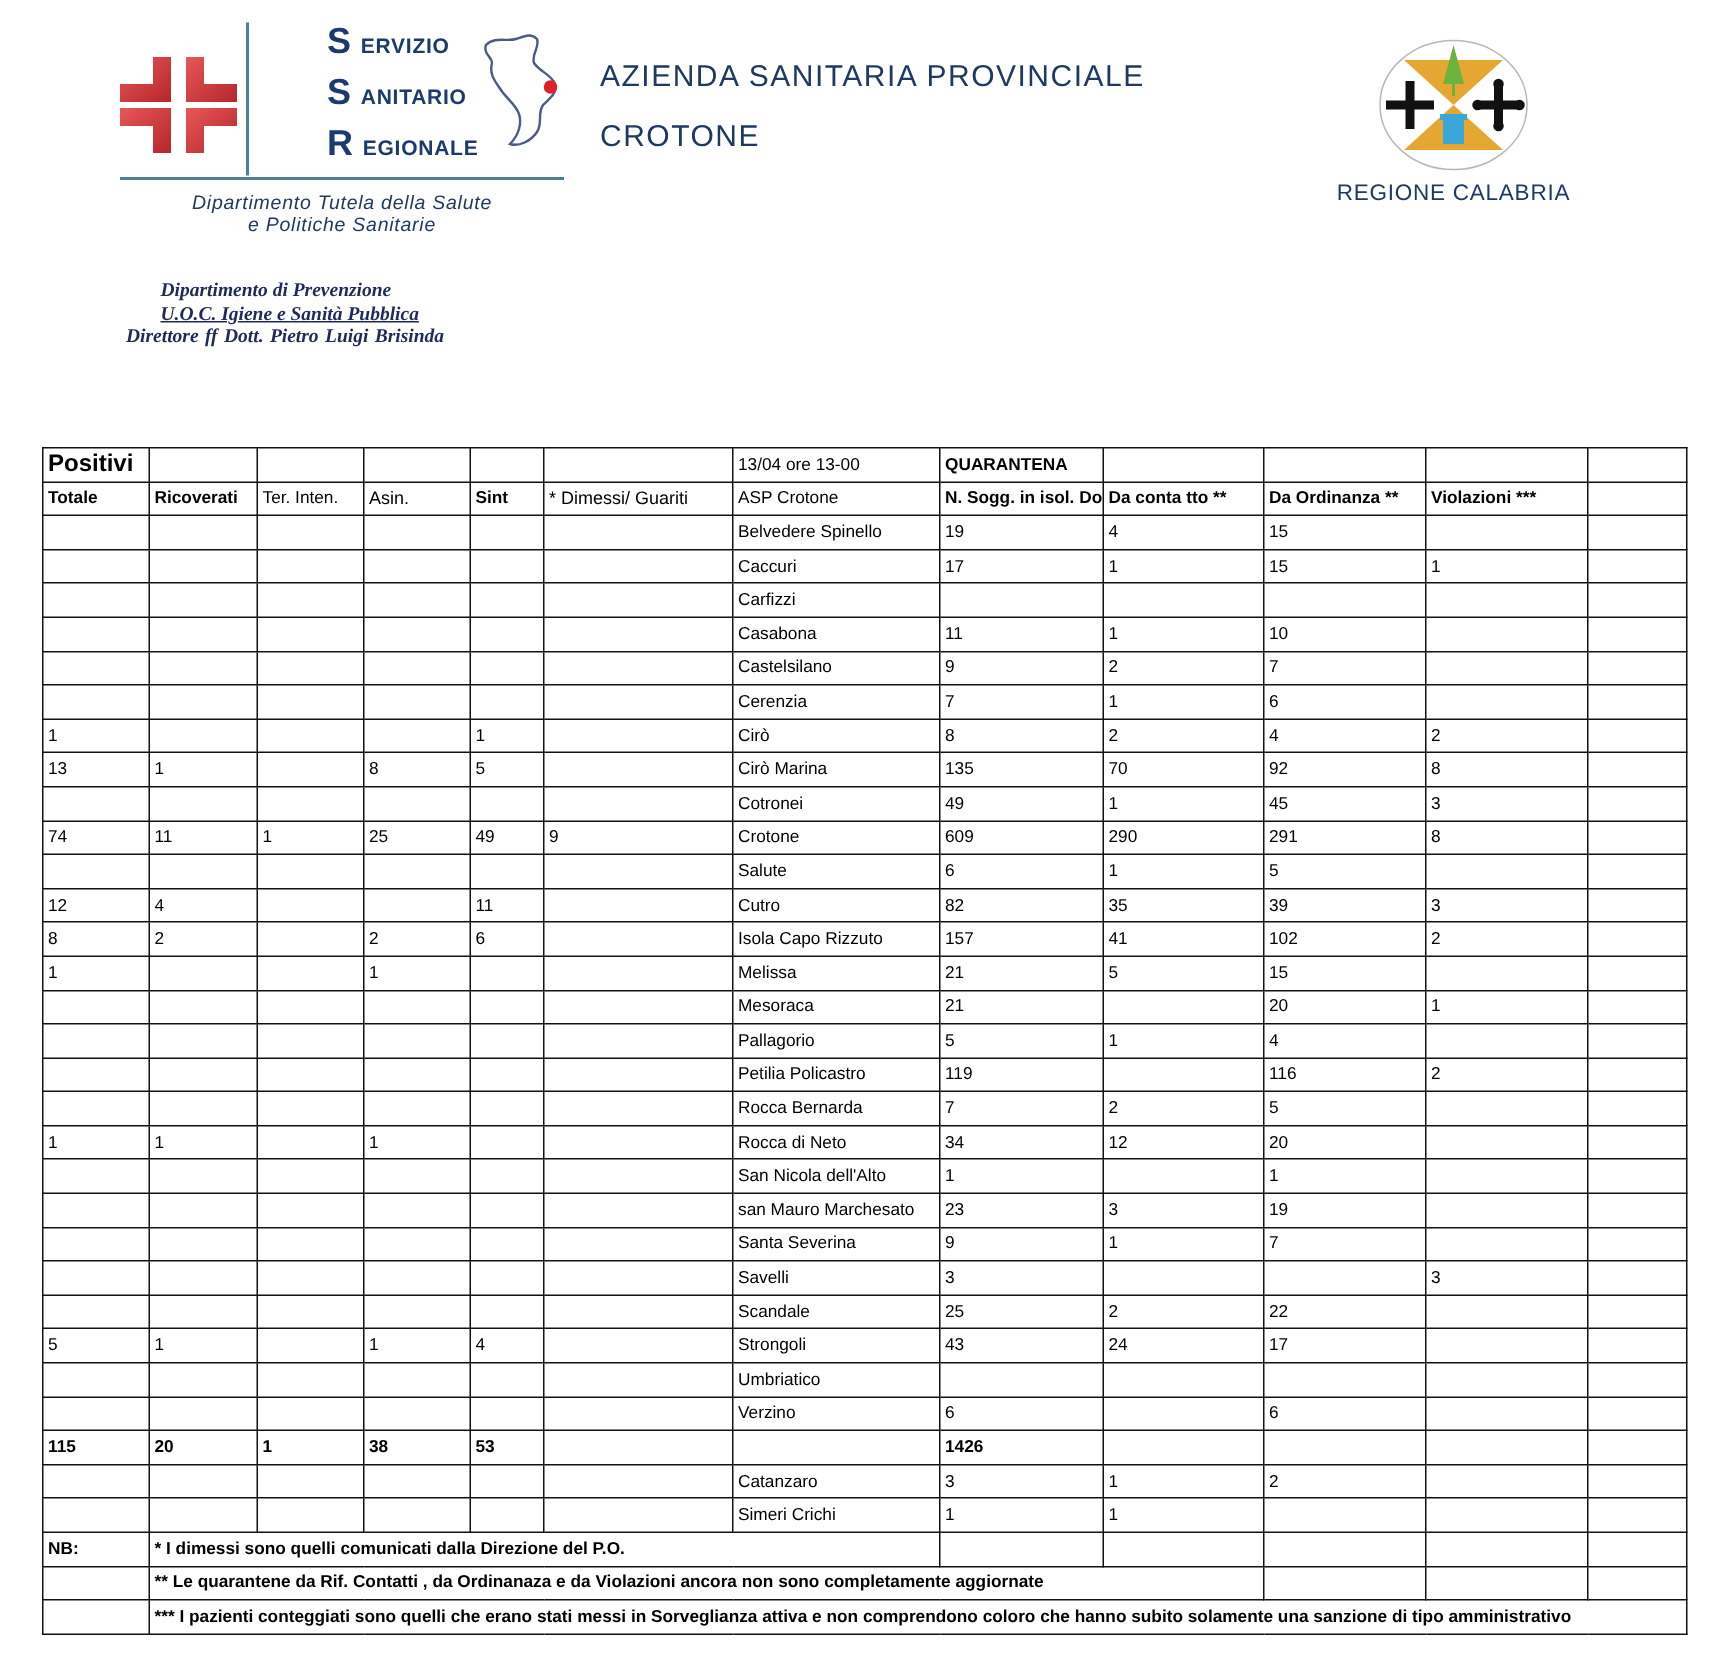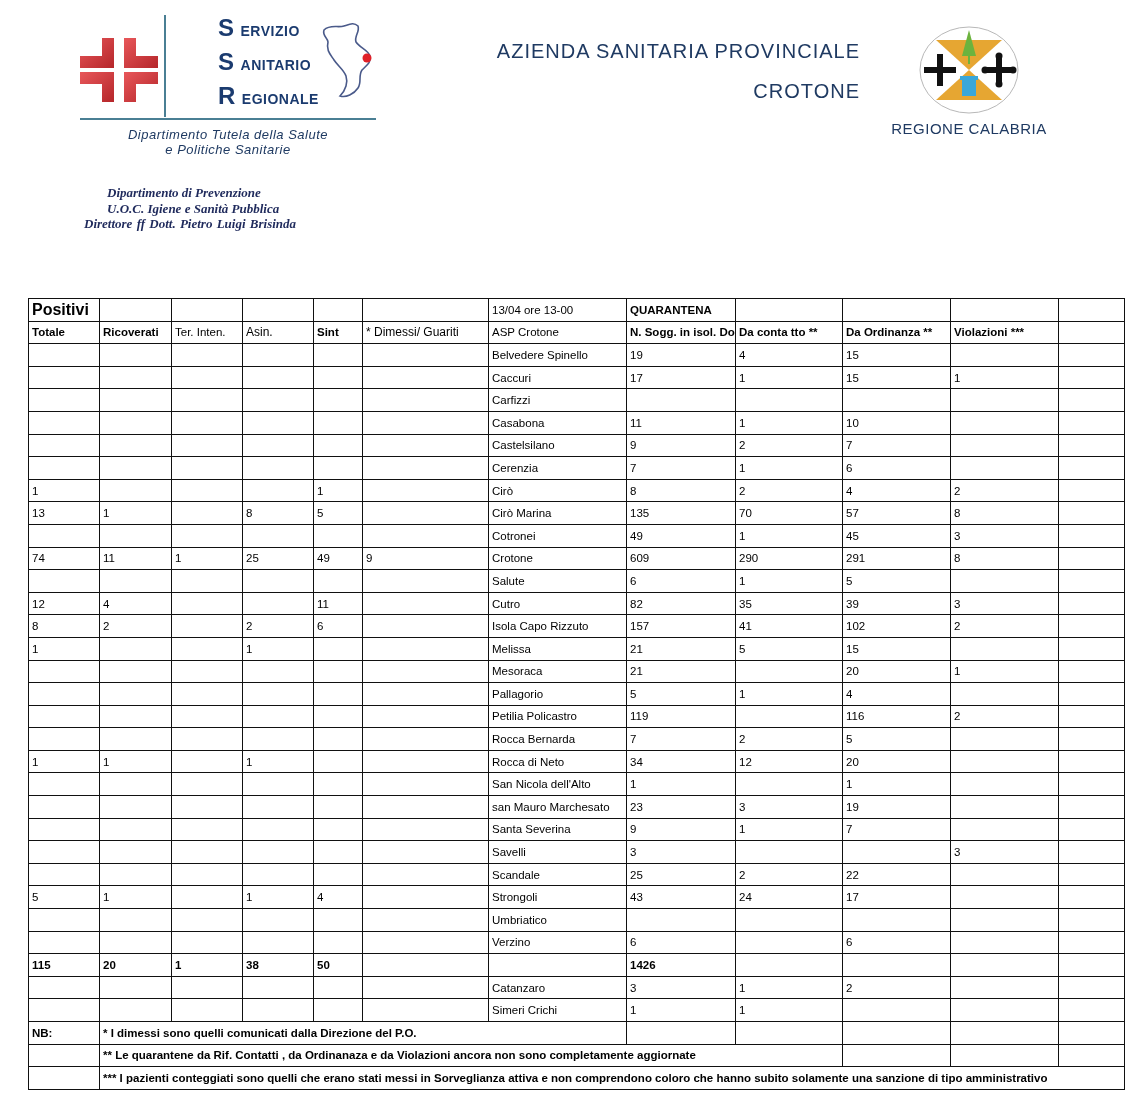--- a/index.html
+++ b/index.html
@@ -13,30 +13,30 @@
   .ssr-word { left: 181px; font-weight: bold; color: #1b3b6f; font-size: 14px; letter-spacing: 0.5px; margin-left: 37px; }
   .ssr-word .big { font-size: 24px; color: #1b3b6f; margin-right: 6px; }
   .ssr-w1 { top: 14px; }
   .ssr-w2 { top: 48px; }
   .ssr-w3 { top: 82px; }
   .ssr-map { left: 316px; top: 20px; width: 60px; height: 80px; }
   .ssr-sub { left: 80px; width: 296px; text-align: center; font-style: italic; color: #1f3a62; font-size: 13px; letter-spacing: 0.5px; }
   .ssr-sub1 { top: 127px; }
   .ssr-sub2 { top: 142px; }
 
-  .asp-title { left: 400px; width: 460px; text-align: right; color: #1f3a62; font-size: 20px; letter-spacing: 1px; }
+  .asp-title { left: 400px; width: 460px; text-align: left; color: #1f3a62; font-size: 20px; letter-spacing: 1px; }
   .asp-t1 { top: 40px; }
   .asp-t2 { top: 80px; }
 
   .calabria-emblem { left: 918px; top: 26px; width: 102px; height: 88px; }
   .calabria-label { left: 866px; width: 206px; text-align: center; top: 120px; color: #1f3a62; font-size: 15px; letter-spacing: 0.5px; }
 
   .dept { font-family: "Liberation Serif", serif; font-style: italic; font-weight: bold; color: #1f2a5c; font-size: 13px; }
   .dept1 { left: 107px; top: 185px; }
-  .dept2 { left: 107px; top: 201px; }
+  .dept2 { left: 107px; top: 201px; text-decoration: underline; }
   .dept3 { left: 84px; top: 216px; word-spacing: 1px; }
 
   
   table.main { position: absolute; left: 28px; top: 298px; border-collapse: collapse; table-layout: fixed; width: 1096px; font-family: "Liberation Sans", sans-serif; }
   table.main td { border: 1.5px solid #111; height: 21.6px; padding: 0 0 0 3px; font-size: 11.5px; vertical-align: middle; white-space: nowrap; overflow: hidden; }
   td.sm { font-size: 9px; font-weight: bold; }
   td.b { font-weight: bold; }
 </style>
 </head>
 <body>
@@ -245,21 +245,21 @@
       <tr>
         <td>13</td>
         <td>1</td>
         <td></td>
         <td>8</td>
         <td>5</td>
         <td></td>
         <td>Cirò Marina</td>
         <td>135</td>
         <td>70</td>
-        <td>57</td>
+        <td>92</td>
         <td>8</td>
         <td></td>
       </tr>
       <tr>
         <td></td>
         <td></td>
         <td></td>
         <td></td>
         <td></td>
         <td></td>
@@ -520,21 +520,21 @@
         <td></td>
         <td>6</td>
         <td></td>
         <td></td>
       </tr>
       <tr>
         <td class="b">115</td>
         <td class="b">20</td>
         <td class="b">1</td>
         <td class="b">38</td>
-        <td class="b">50</td>
+        <td class="b">53</td>
         <td class="b"></td>
         <td class="b"></td>
         <td class="b">1426</td>
         <td class="b"></td>
         <td class="b"></td>
         <td class="b"></td>
         <td></td>
       </tr>
       <tr>
         <td></td>

